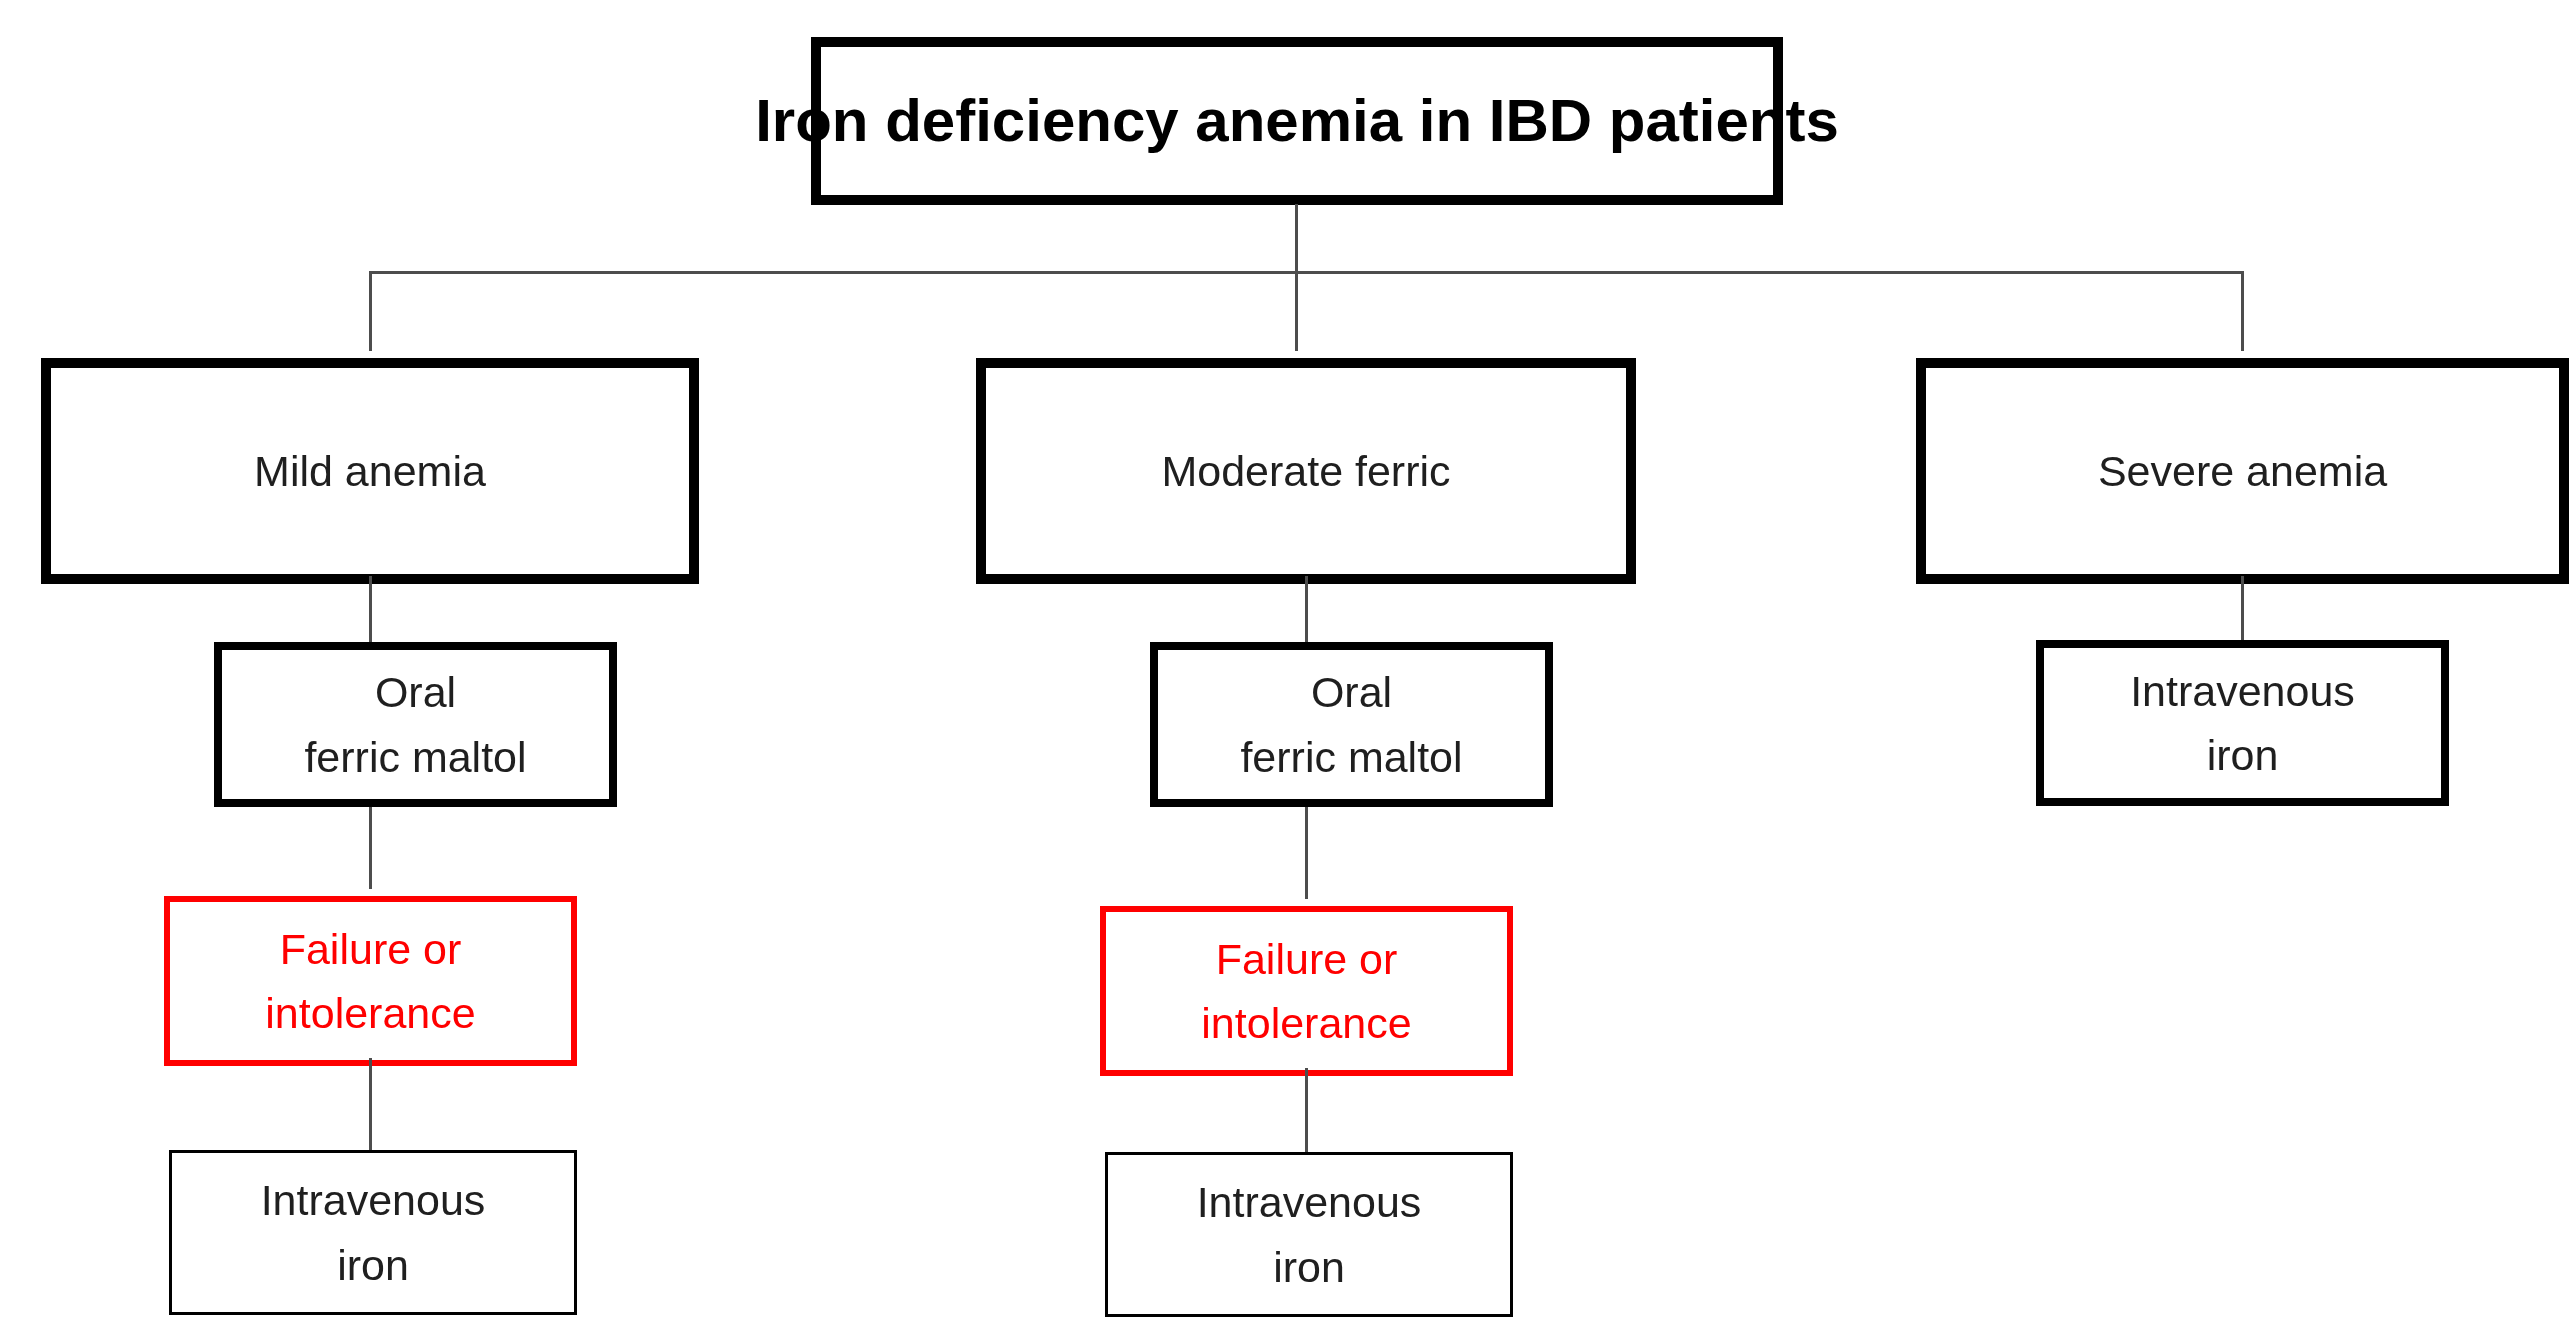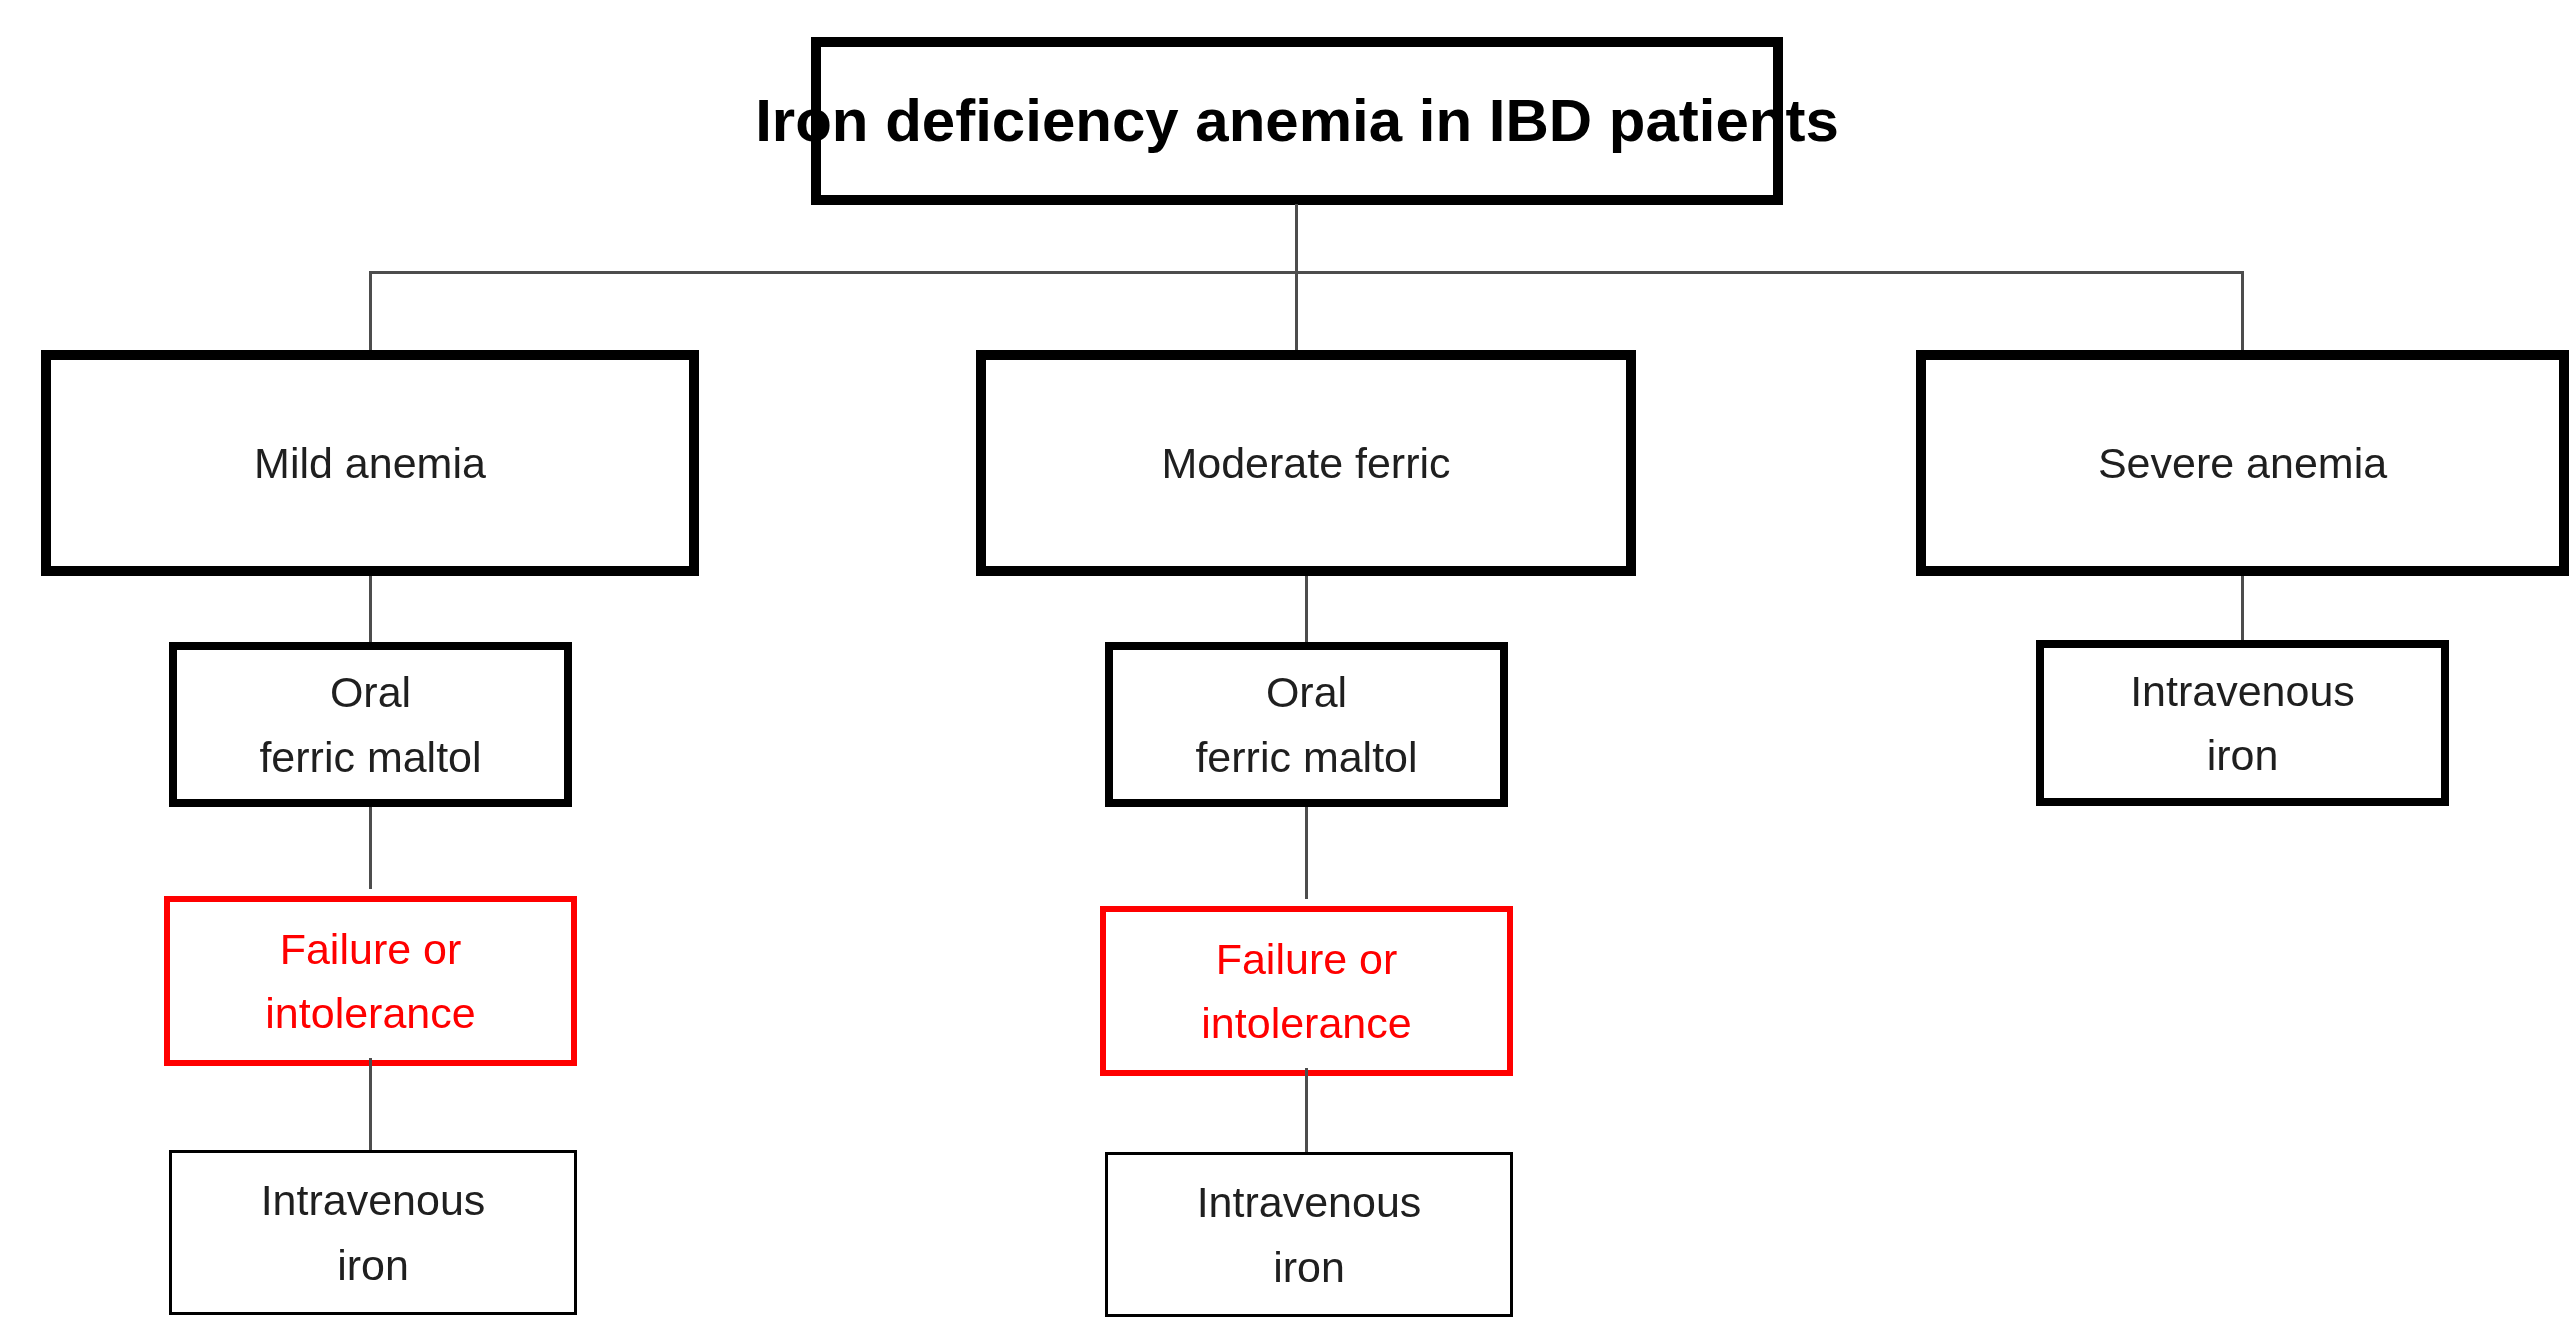--- a/index.html
+++ b/index.html
@@ -30,22 +30,22 @@
     line-height: 1.5;
     box-sizing: border-box;
   }
   .node .ln { display: block; white-space: nowrap; }
   .title-node {
     border-width: 10px;
     font-weight: bold;
     color: #000000;
     font-size: 60px;
   }
-  .branch-node  { border-width: 10px; }
-  .step-node    { border-width: 8.3px; }
+  .branch-node  { border-width: 10px; margin-top: 8px; }
+  .step-node    { border-width: 8.3px; margin-left: 45px; }
   .alert-node   { border-width: 6.4px; border-color: #ff0000; color: #ff0000; margin-top: 8px; }
   .final-node   { border-width: 3.7px; }
   .final-node-thick { border-width: 8.3px; }
   .connector {
     position: absolute;
     background: #4d4d4d;
   }
   .connector.h { height: 2.8px; }
   .connector.v { width: 2.8px; }
 </style>

